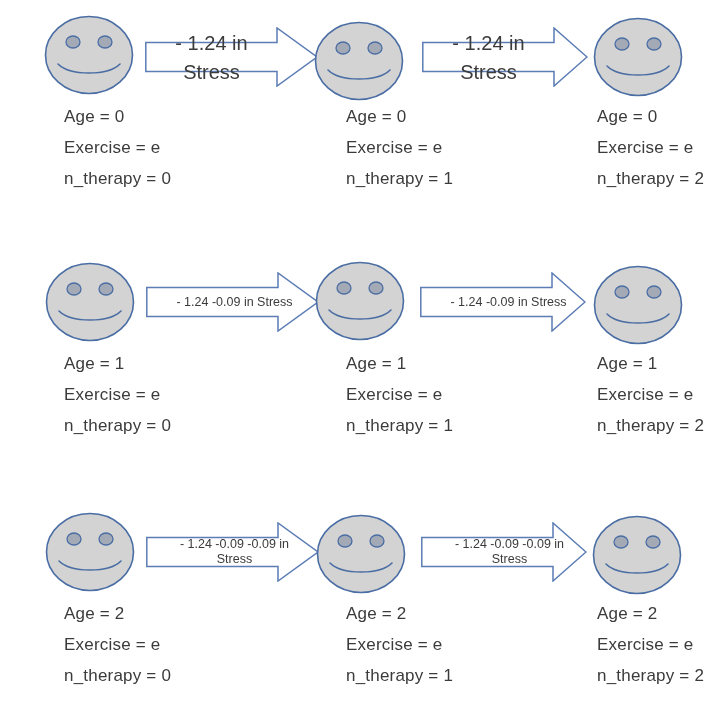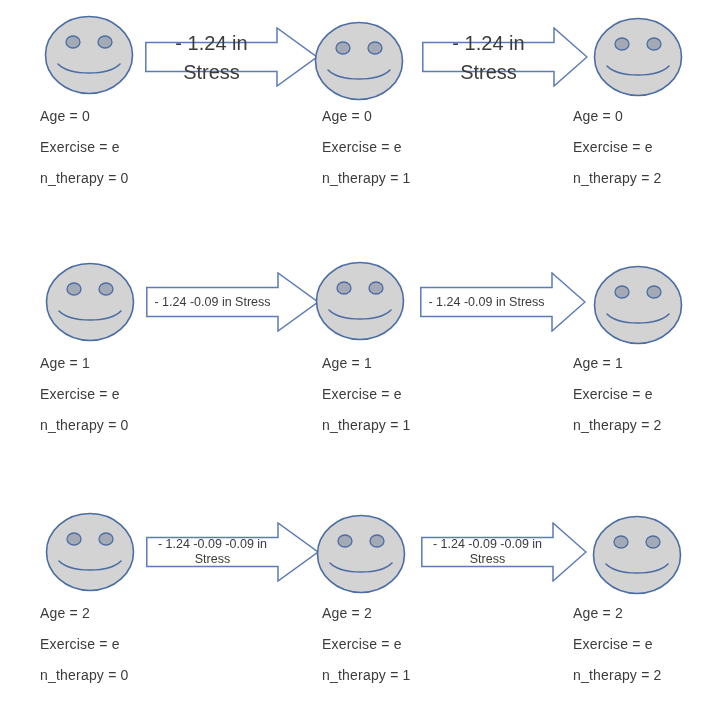--- a/index.html
+++ b/index.html
@@ -7,33 +7,34 @@
     position:relative;
     width:726px;height:720px;
     background:var(--bg-color,#ffffff);
     font-family:"Liberation Sans",sans-serif;
     overflow:hidden;
   }
   .abs{position:absolute;}
   .state-text{
     position:absolute;
     color:var(--text-color,#3b3b3b);
-    font-size:14px;
+    font-size:17px;
     line-height:31px;
     letter-spacing:0.2px;
     white-space:nowrap;
+    margin-left:24px;
   }
   .arrow-label{
     position:absolute;
     display:flex;align-items:center;justify-content:center;
     text-align:center;
     color:var(--text-color,#3b3b3b);
   }
   .arrow-label.big{font-size:20px;line-height:29px;}
-  .arrow-label.small{font-size:12.5px;line-height:15px;}
+  .arrow-label.small{font-size:12.5px;line-height:15px;padding-left:22px;}
   .face-body{fill:var(--face-fill,#d3d3d3);stroke:var(--face-stroke,#4a6da4);stroke-width:1.6;}
   .face-eye{fill:var(--eye-fill,#a3aab6);stroke:var(--face-stroke,#4a6da4);stroke-width:1.3;}
   .face-mouth{fill:none;stroke:var(--face-stroke,#4a6da4);stroke-width:1.6;stroke-linecap:round;}
   .arrow-shape{fill:var(--arrow-fill,#ffffff);stroke:var(--arrow-stroke,#5b7cb5);stroke-width:1.5;stroke-linejoin:miter;}
 </style>
 </head>
 <body>
 
 <svg width="0" height="0" style="position:absolute" aria-hidden="true">
   <defs>

